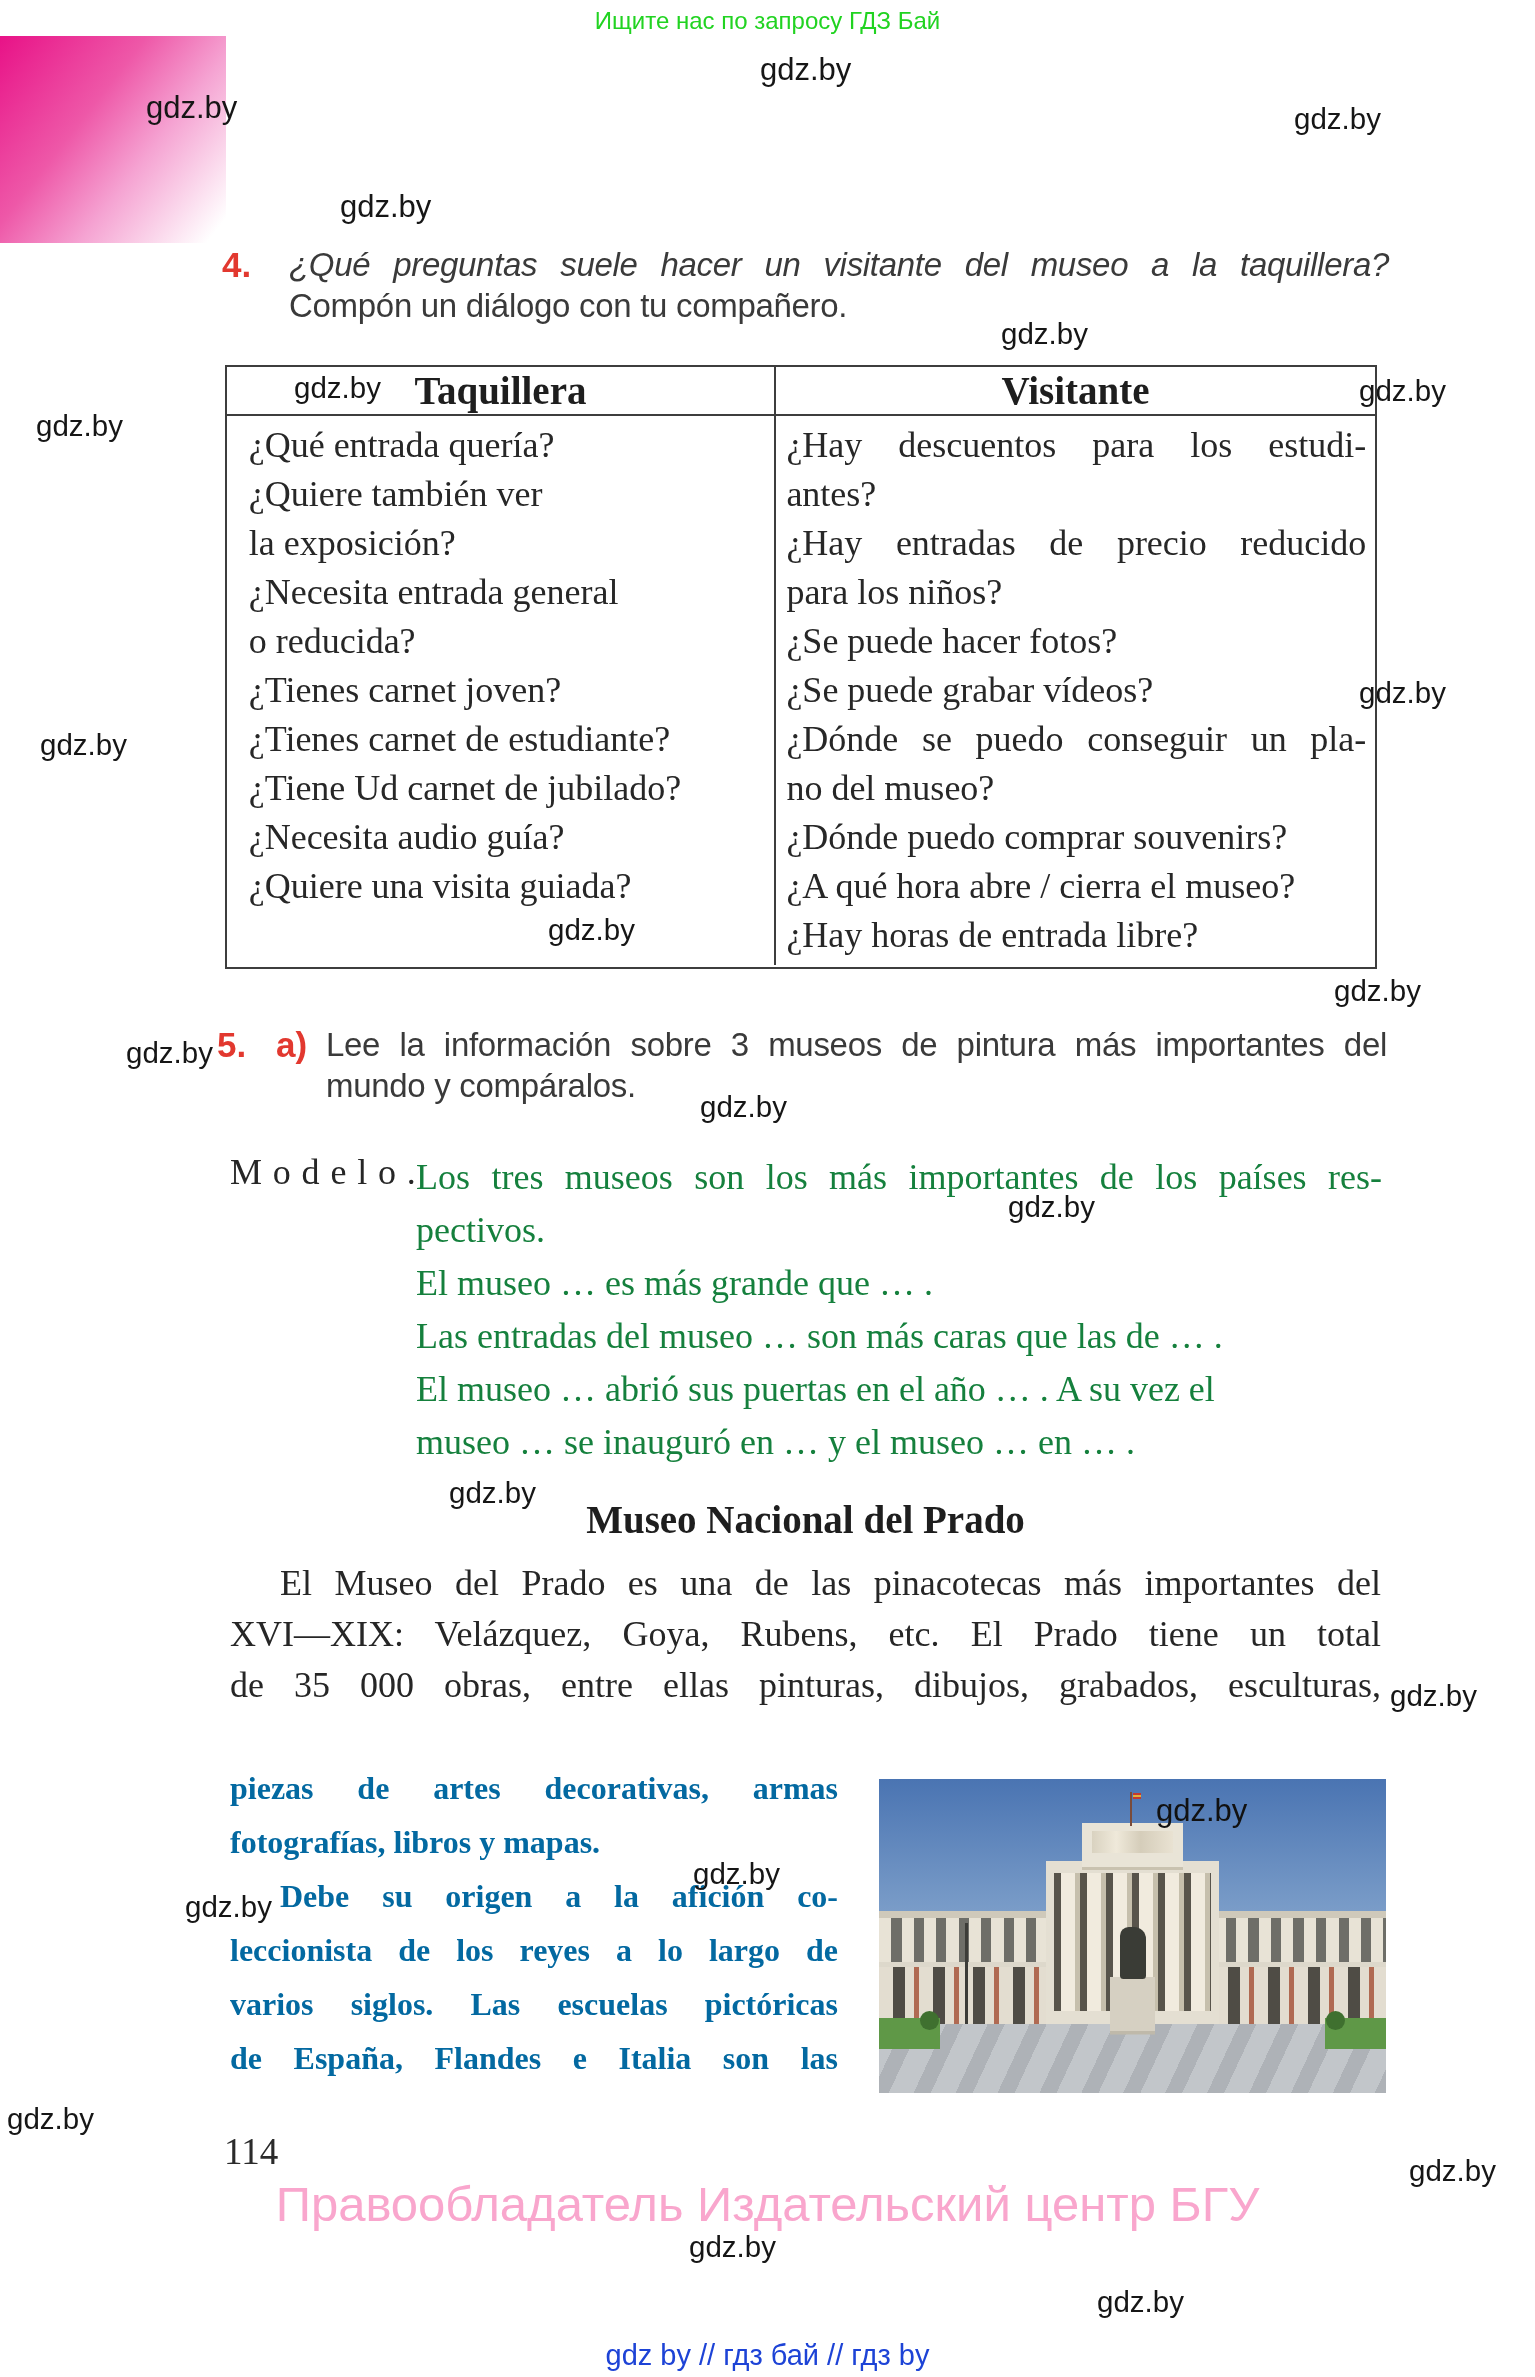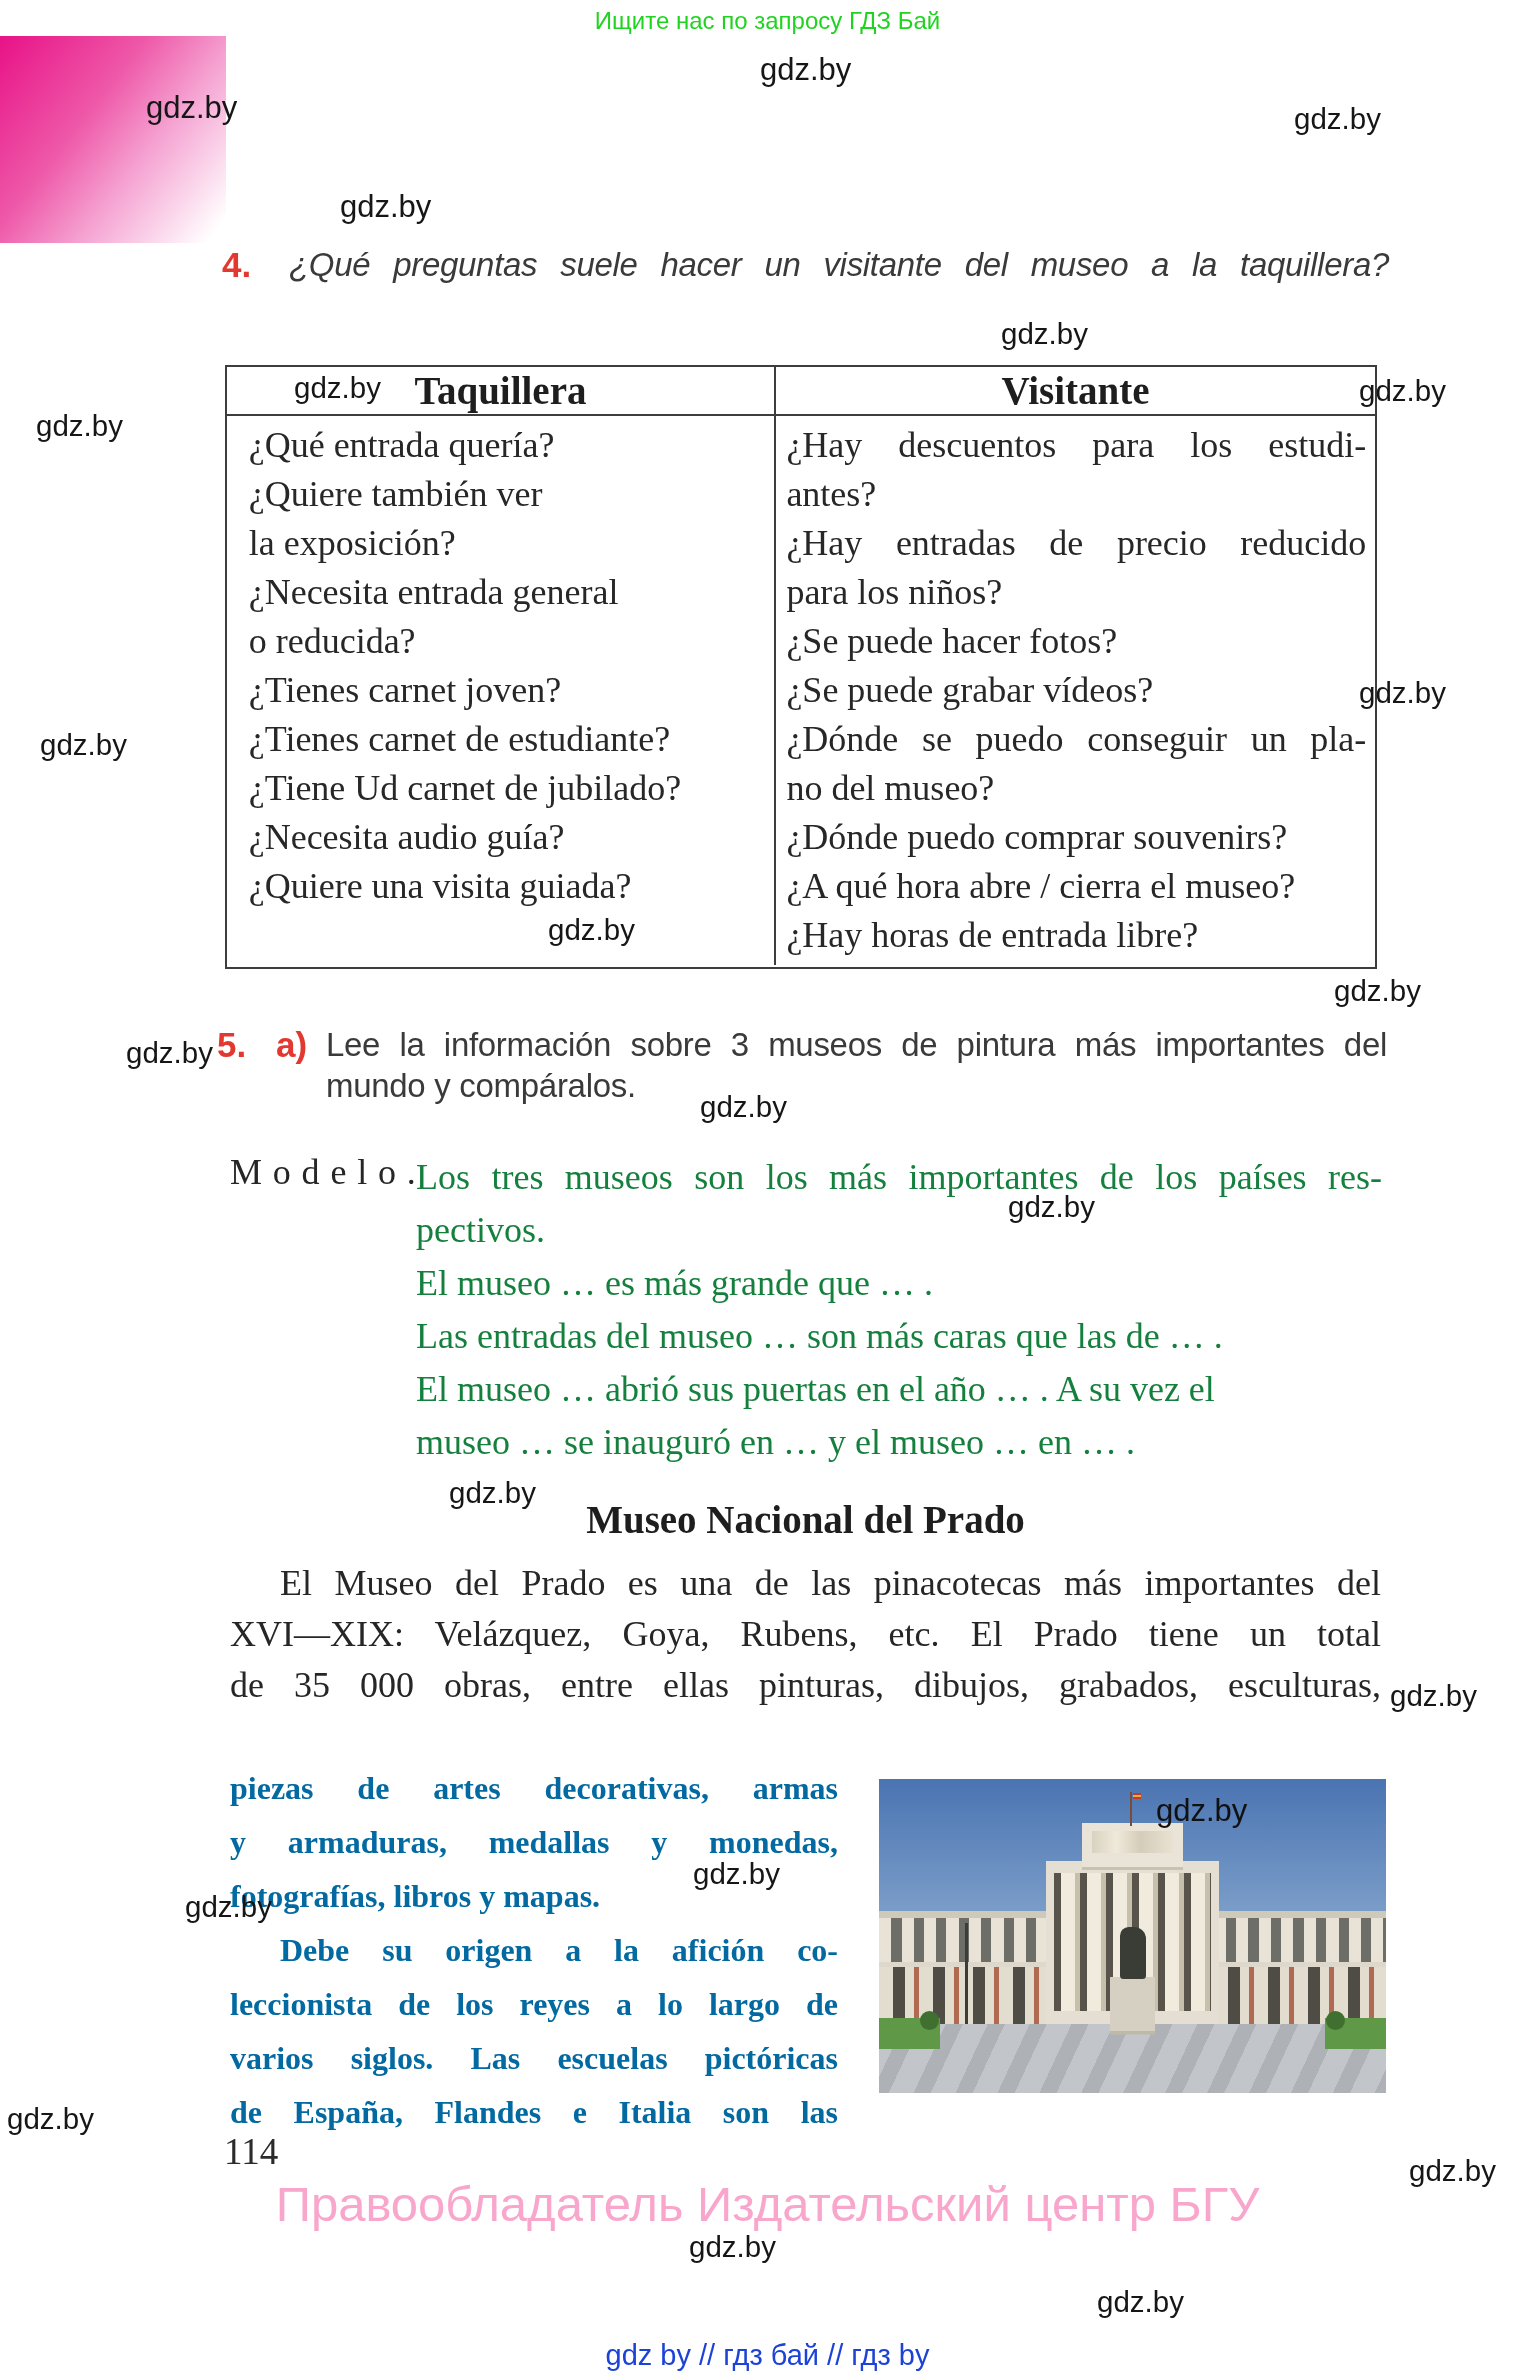--- a/index.html
+++ b/index.html
@@ -75,20 +75,21 @@
 <body>
 
 <div id="page">
 
   <div class="abs sans green-note" style="color: rgb(33, 211, 33);">Ищите нас по запросу ГДЗ Бай</div>
 
   <div class="abs pink-box"></div>
 
   <div class="abs sans ex-num" style="left:222px;top:246px;">4.</div>
   <div class="abs sans ex-line jline" style="left:289px;top:244px;width:1100px;font-style:italic;">¿Qué preguntas suele hacer un visitante del museo a la taquillera?</div>
+  <div class="abs sans ex-line" style="left:289px;top:285px;">Compón un diálogo con tu compañero.</div>
 
   <div class="abs qtable">
     <div class="thead">
       <div class="th l">Taquillera</div>
       <div class="th r">Visitante</div>
     </div>
     <div class="tbody">
       <div class="tcell l">
         <div>¿Qué entrada quería?</div>
         <div>¿Quiere también ver</div>
@@ -133,21 +134,20 @@
   </div>
 
   <div class="abs serif h-title">Museo Nacional del Prado</div>
   <div class="abs serif para1">
     <div class="jline ind">El Museo del Prado es una de las pinacotecas más importantes del</div>
     <div class="jline">XVI—XIX: Velázquez, Goya, Rubens, etc. El Prado tiene un total</div>
     <div class="jline">de 35 000 obras, entre ellas pinturas, dibujos, grabados, esculturas,</div>
   </div>
   <div class="abs serif colpara">
     <div class="jline">piezas de artes decorativas, armas</div>
-    <div class="jline">y armaduras, medallas y monedas,</div>
     <div>fotografías, libros y mapas.</div>
     <div class="jline ind">Debe su origen a la afición co-</div>
     <div class="jline">leccionista de los reyes a lo largo de</div>
     <div class="jline">varios siglos. Las escuelas pictóricas</div>
     <div class="jline">de España, Flandes e Italia son las</div>
   </div>
 
   <div class="abs photo">
     <div class="sky"></div>
     <div class="wing lw">

